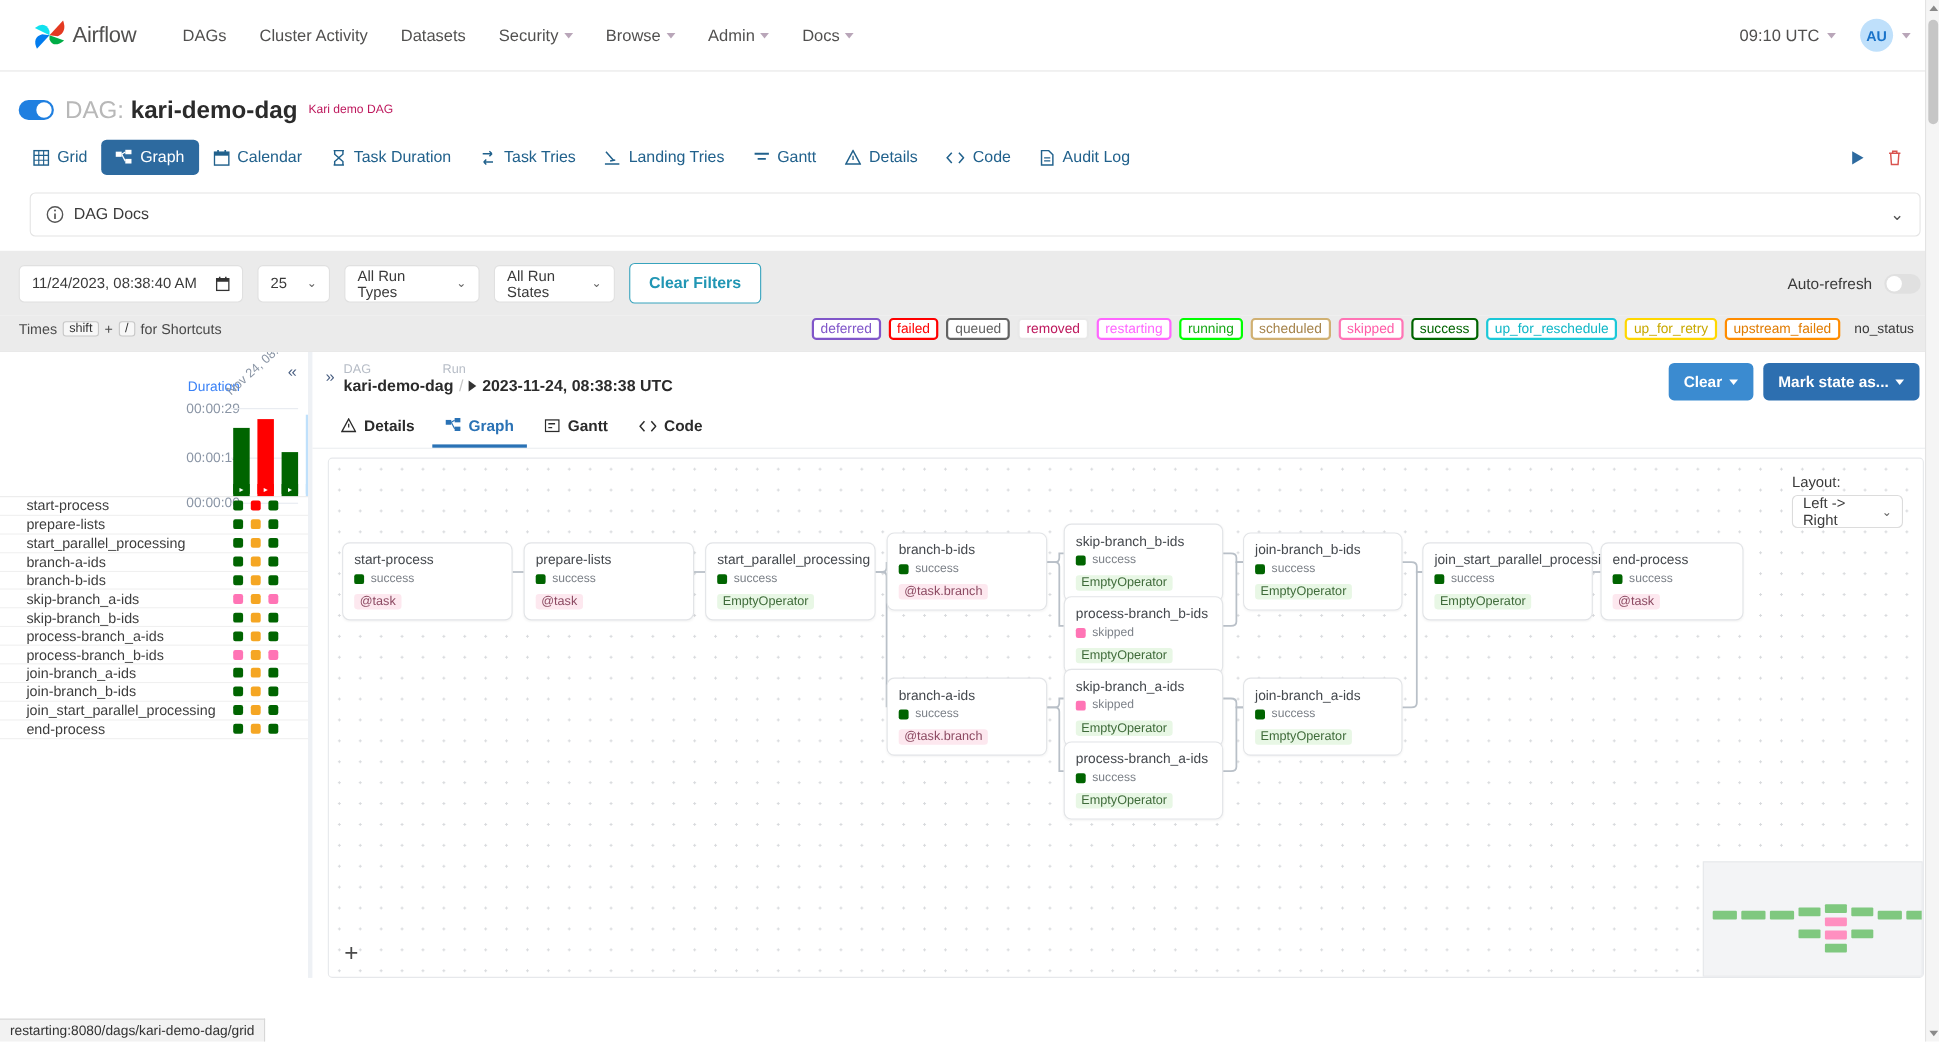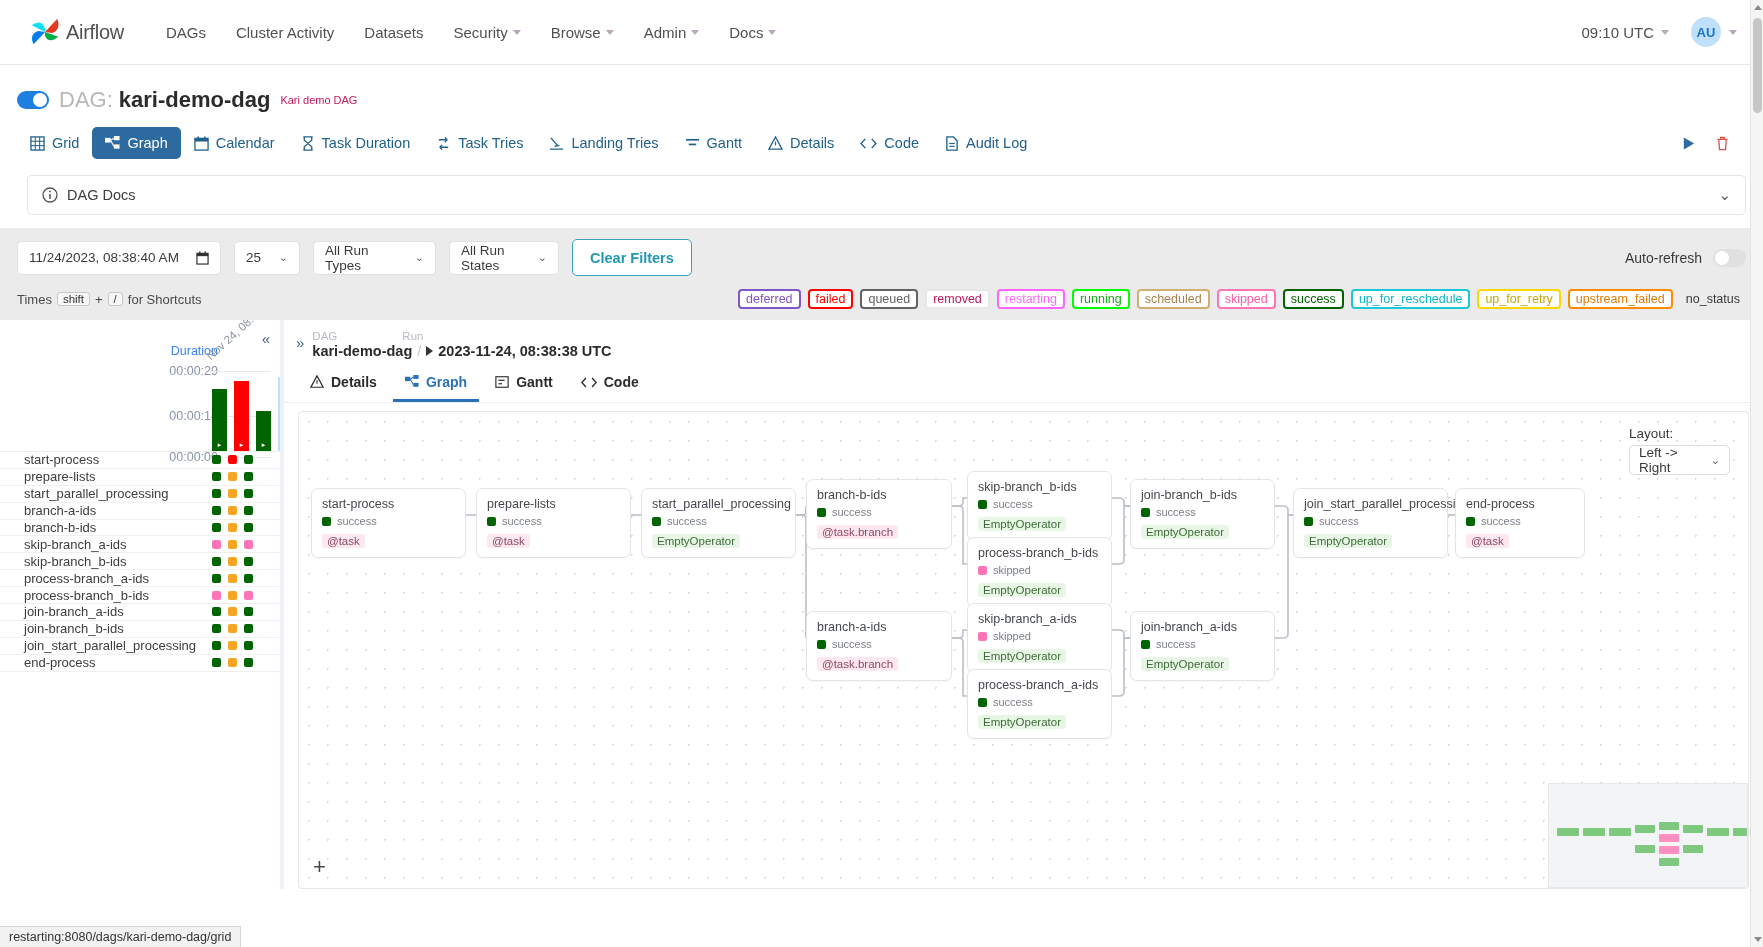--- a/index.html
+++ b/index.html
@@ -588,20 +588,30 @@
       <div class="breadcrumb">
         <div class="bc-row1">
           <span class="bc-dag-lbl">DAG</span>
           <span>Run</span>
         </div>
         <div class="bc-row2">
           <span>kari-demo-dag</span>
           <span class="bc-sep">/</span>
           <i class="tri"></i>
           <span>2023-11-24, 08:38:38 UTC</span>
+        </div>
+      </div>
+      <div class="gp-header-right">
+        <div class="btn-blue">
+          <span>Clear</span>
+          <i class="caret-w"></i>
+        </div>
+        <div class="btn-blue dark">
+          <span>Mark state as...</span>
+          <i class="caret-w"></i>
         </div>
       </div>
     </div>
 
     <div class="subtabs">
       <div class="subtab">
         <svg width="14" height="14" viewBox="0 0 16 16">
             <path d="M8 1 L15 14 H1 Z" fill="none" stroke="#2b2b2b" stroke-width="1.4"></path>
             <line x1="8" y1="6" x2="8" y2="10" stroke="#2b2b2b" stroke-width="1.3"></line>
           </svg>

